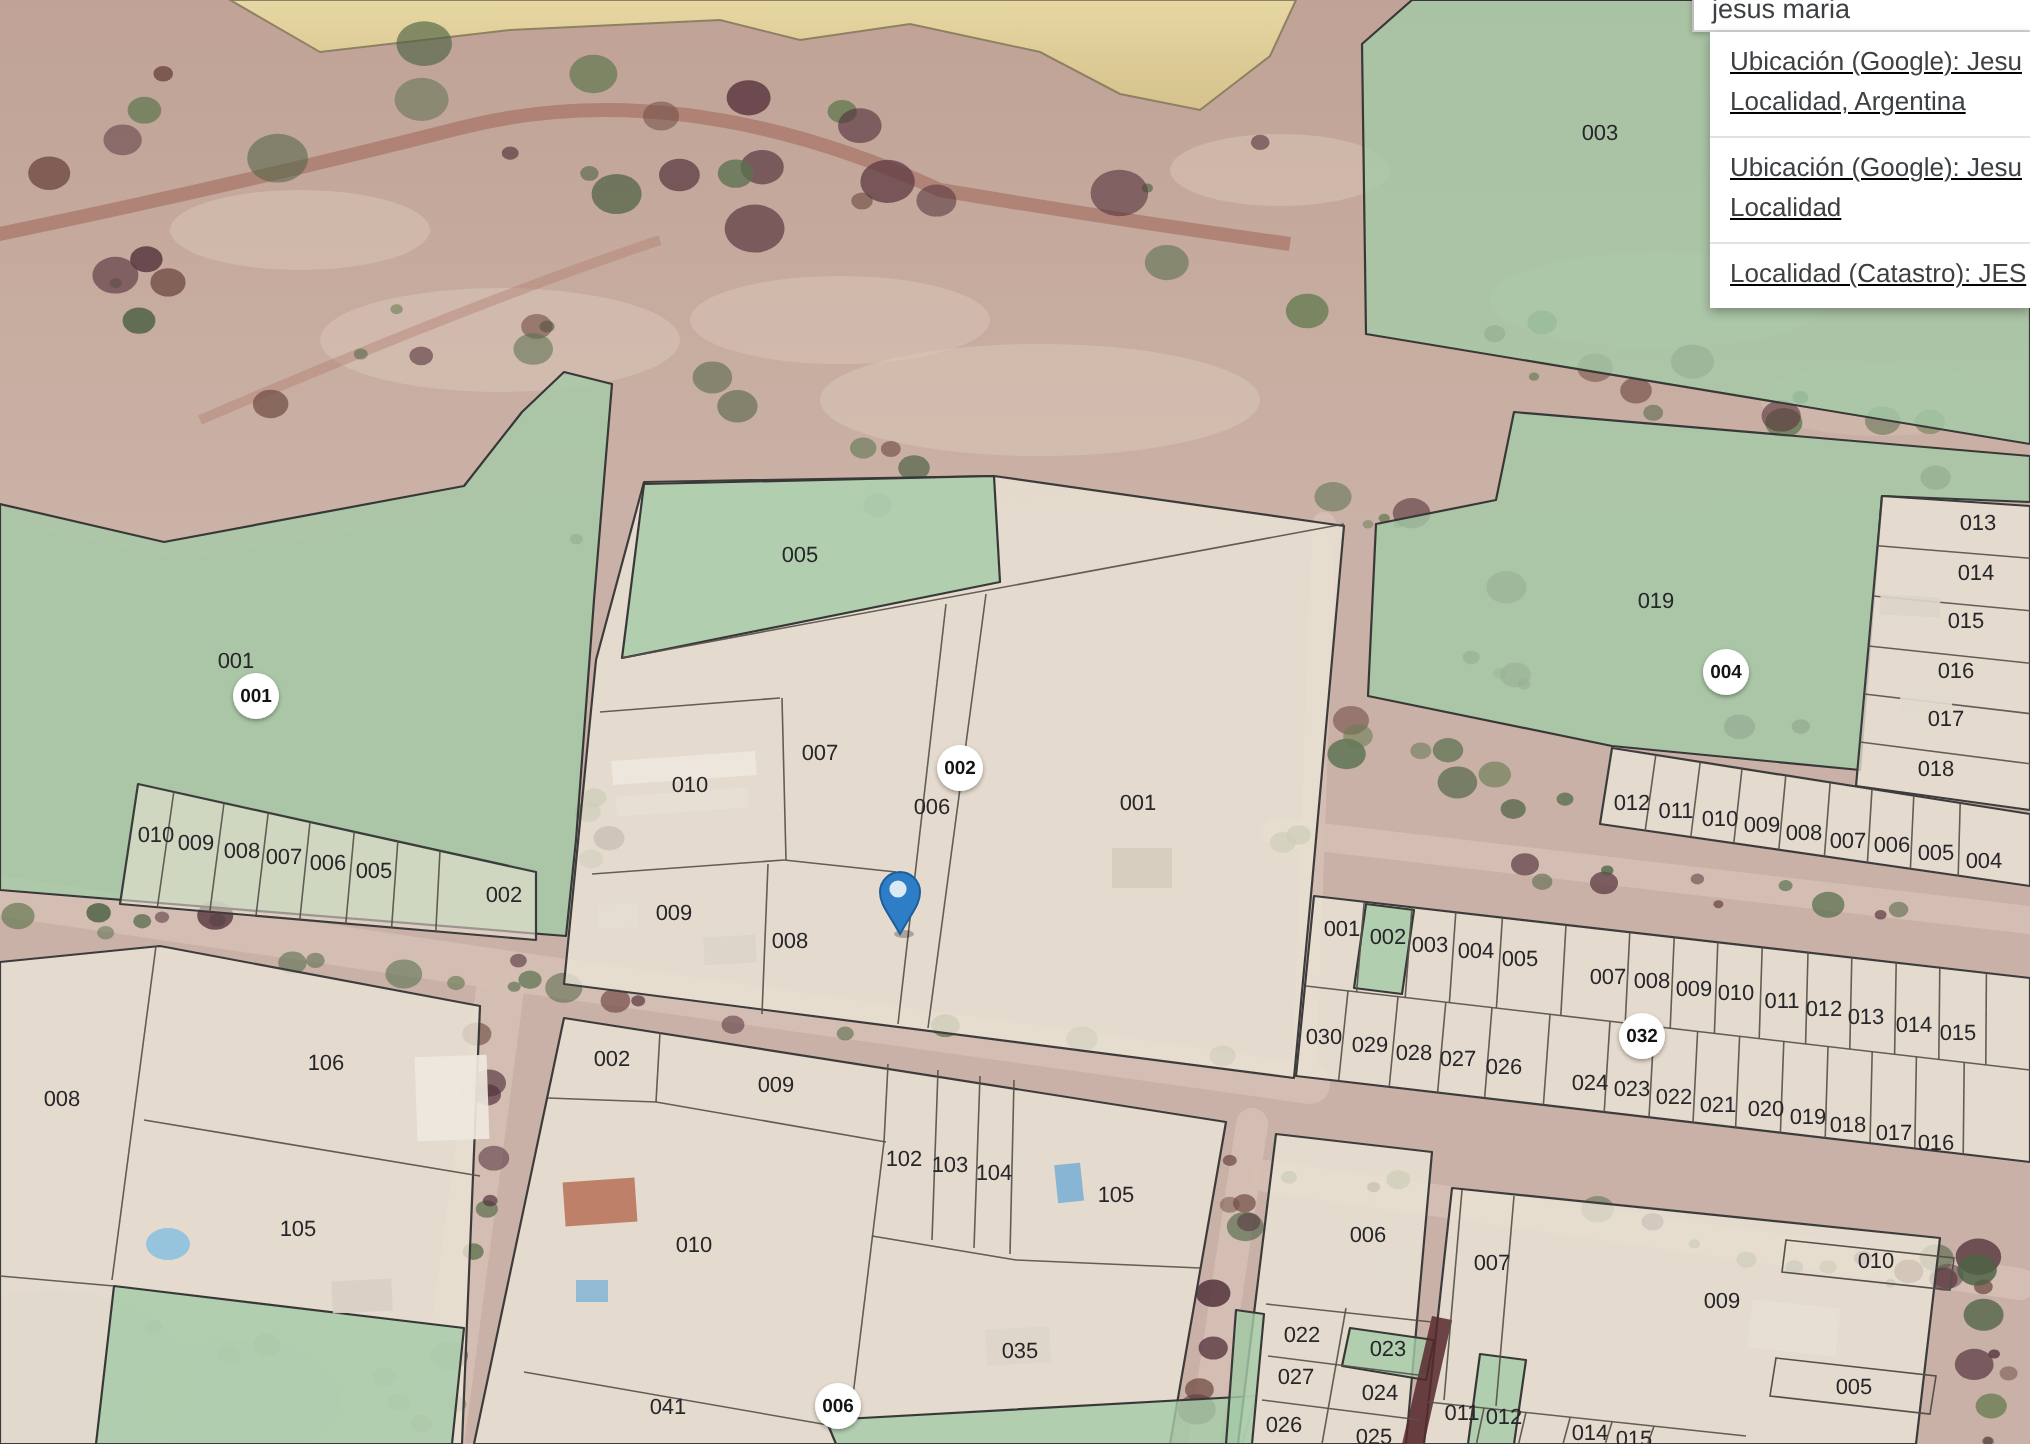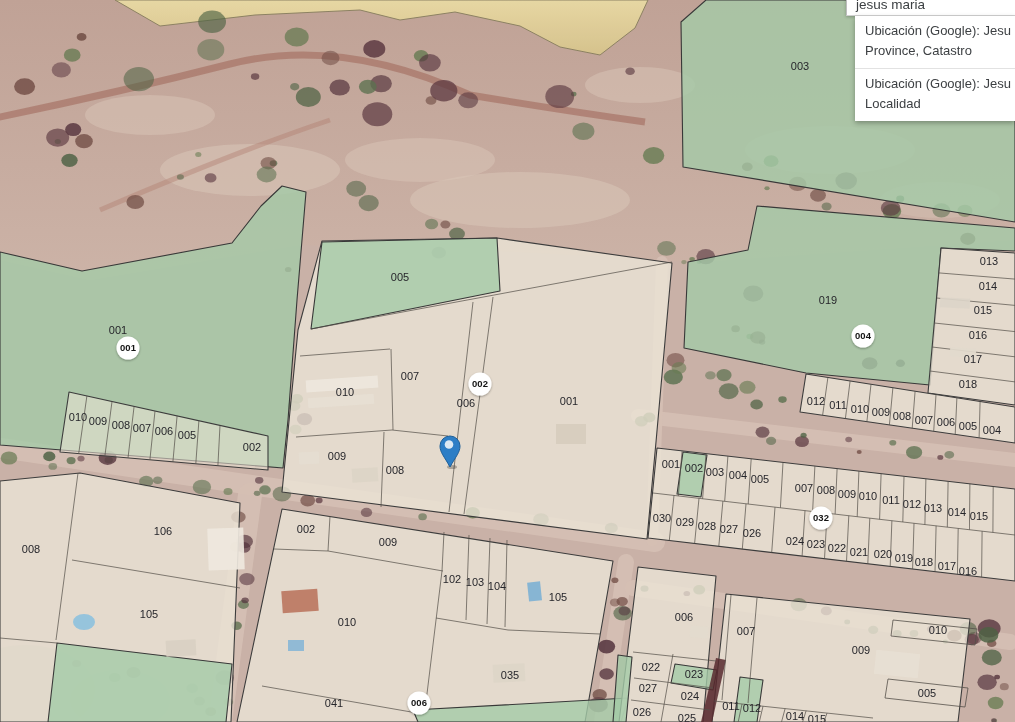--- a/index.html
+++ b/index.html
@@ -12,21 +12,21 @@
   .p-beige2{fill:rgba(236,229,215,0.55);stroke:#3c3c3c;stroke-width:1.1;stroke-linejoin:round;}
   .p-green{fill:rgba(164,202,168,0.8);stroke:#383838;stroke-width:1.1;stroke-linejoin:round;}
   .p-none{fill:none;stroke:#55504a;stroke-width:0.8;}
   .iline{stroke:#55504a;stroke-width:0.8;opacity:0.9;}
   .road{fill:none;stroke:#d5bfb3;stroke-linecap:round;stroke-linejoin:round;opacity:0.95;}
   .search-box{position:absolute;left:846px;top:-6px;width:169px;height:22px;background:#fff;
               border-left:1px solid #bdbdbd;border-bottom:1px solid #d2d2d2;
               box-shadow:0 1px 3px rgba(0,0,0,0.25);display:flex;align-items:center;
               padding-left:9px;box-sizing:border-box;font-size:13.5px;color:#3c4043;}
   .results{position:absolute;left:855px;top:16px;width:160px;background:#fff;
-           box-shadow:0 2px 5px rgba(0,0,0,0.3);overflow:hidden;}
+           box-shadow:0 2px 5px rgba(0,0,0,0.3);overflow:hidden;text-decoration:underline;}
   .res-row{padding:5px 0 7px 10px;font-size:13px;line-height:20px;color:#3d4043;
            white-space:nowrap;overflow:hidden;cursor:pointer;}
   .res-row + .res-row{border-top:1px solid #e2e2e2;}
 </style>
 </head>
 <body>
 
 <div class="stage">
 <svg id="m" width="1015" height="722" viewBox="0 0 1015 722">
   <defs>
@@ -485,20 +485,23 @@
         <circle cx="449" cy="444.5" r="4.3" fill="#dce9f3"></circle>
       </g>
 </svg>
 
 <div class="search-box">
   <span>jesus maria</span>
 </div>
 <div class="results" id="results">
       <div class="res-row">
         <div>Ubicación (Google): Jesu</div>
-        <div>Province, Catastro</div>
+        <div>Localidad, Argentina</div>
       </div>
       <div class="res-row">
         <div>Ubicación (Google): Jesu</div>
         <div>Localidad</div>
       </div>
+      <div class="res-row">
+        <div>Localidad (Catastro): JES</div>
+      </div>
     </div>
 </div>
 
 </body></html>

